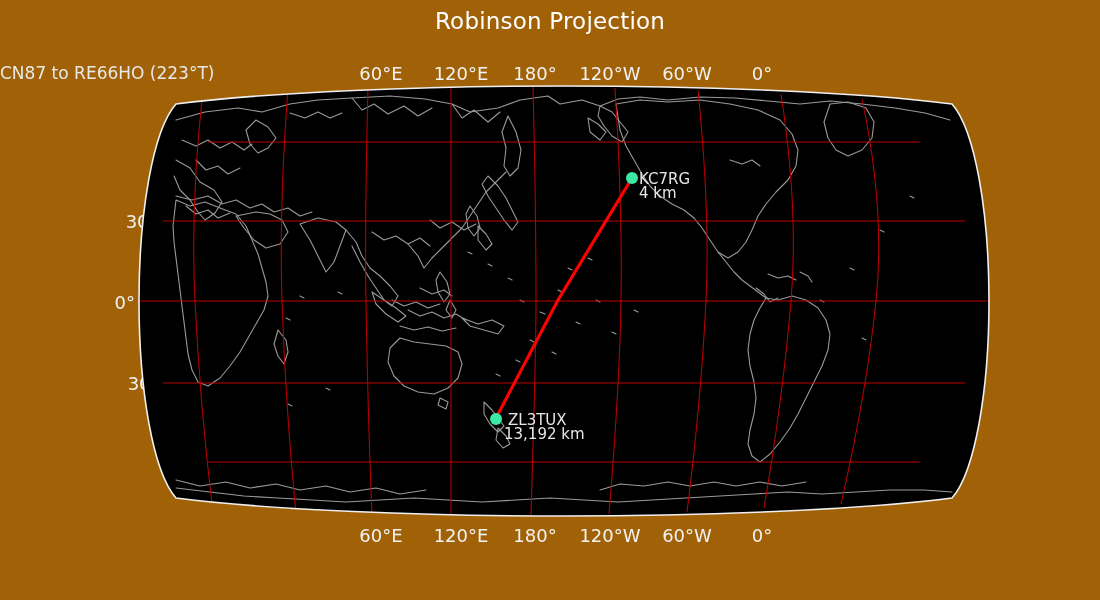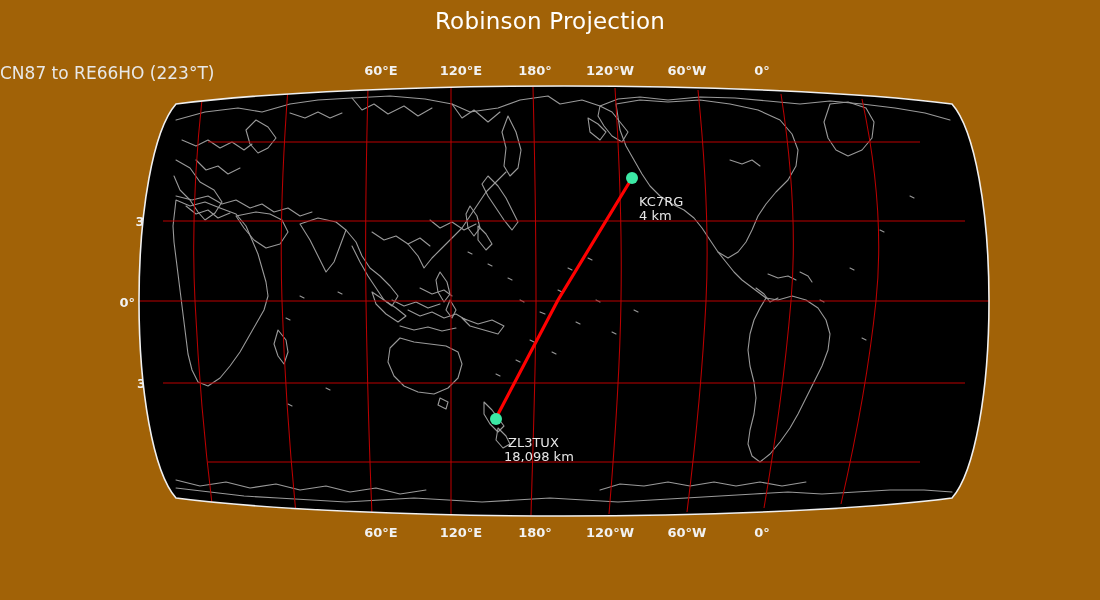--- a/index.html
+++ b/index.html
@@ -39,44 +39,42 @@
     top: 41px;
     width: 1100px;
     text-align: left;
     font-size: 17px;
     color: #e8e8e8;
     font-weight: 400;
     margin-top: 22px;
   }
   .lon-label, .lat-label {
     position: absolute;
-    font-size: 13px;
+    font-size: 18px;
     color: #f2f2f2;
     white-space: nowrap;
-    font-weight: bold;
   }
   .lon-label {
     transform: translateX(-50%);
   }
   .lat-label {
     transform: translateY(-50%);
     text-align: right;
   }
   #map-svg {
     position: absolute;
     left: 0;
     top: 0;
   }
   .marker-label {
     position: absolute;
-    font-size: 13px;
+    font-size: 15px;
     color: #e6e6e6;
     white-space: nowrap;
     line-height: 14px;
-    margin-top: 23px;
   }
 </style>
 </head>
 <body>
 
 <div id="stage">
 
   <div class="title">Robinson Projection</div>
   <div class="subtitle">CN87 to RE66HO (223°T)</div>
 
@@ -284,16 +282,16 @@
     <circle cx="496" cy="419" r="6" fill="#3ce8a5"></circle>
   </svg>
 
   <div class="marker-label" style="left:639px; top:172px;">
     <div>KC7RG</div>
     <div>4 km</div>
   </div>
 
   <div class="marker-label" style="left:508px; top:413px;">
     <div>ZL3TUX</div>
-    <div style="margin-left:-4px;">18,098 km</div>
+    <div style="margin-left:-4px;">13,192 km</div>
   </div>
 
 </div>
 
 </body></html>

